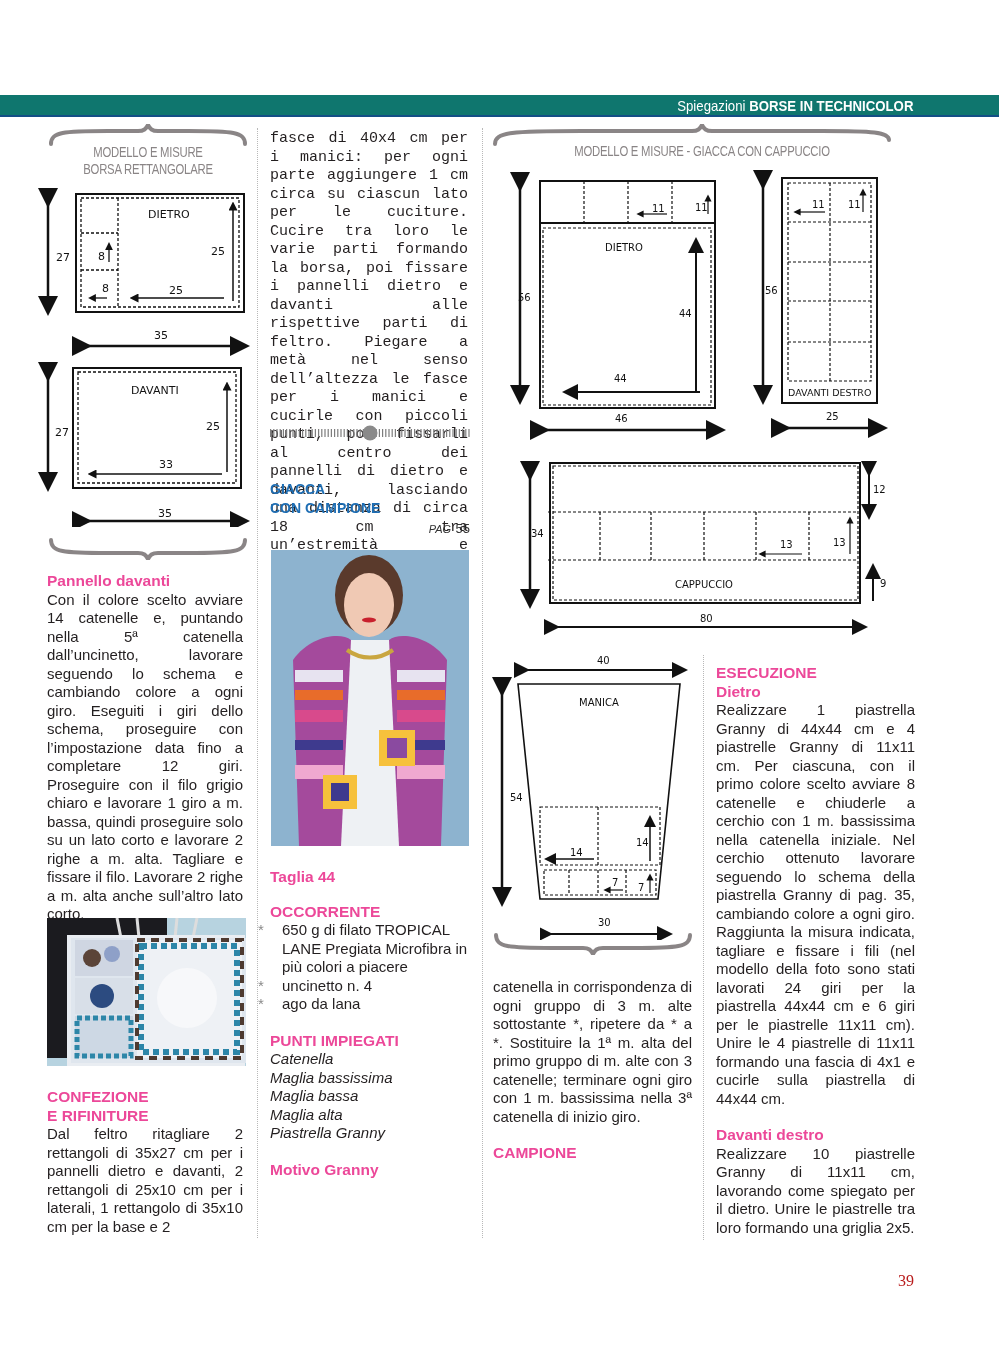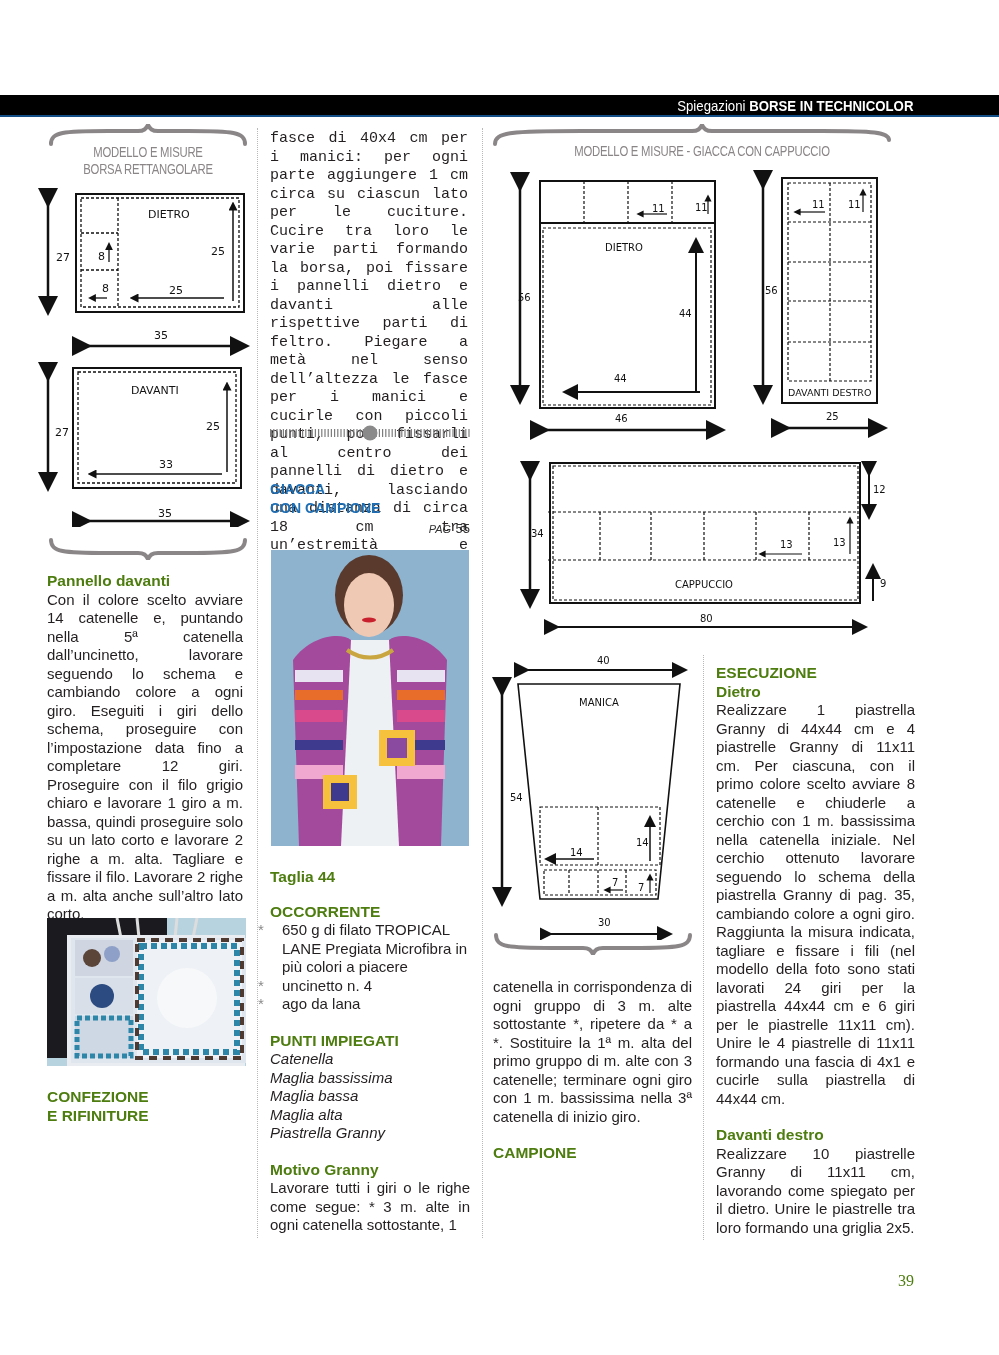--- a/index.html
+++ b/index.html
@@ -1,34 +1,34 @@
 <!DOCTYPE html>
 <html><head>
 <meta charset="utf-8">
 <style>
   * { margin:0; padding:0; box-sizing:border-box; }
   html, body { width:999px; height:1355px; background:#ffffff; overflow:hidden; }
   body { position:relative; font-family:"Liberation Sans", sans-serif; color:#231f20; }
-  .header-bar { position:absolute; left:0; top:95px; width:999px; height:22px; background:#000000; border-bottom:2px solid #134e86; }
+  .header-bar { position:absolute; left:0; top:95px; width:999px; height:22px; background:#0f766e; border-bottom:2px solid #134e86; }
   .header-title { position:absolute; right:86px; top:1px; color:#ffffff; font-size:15px; line-height:20px; font-family:"Liberation Sans", sans-serif; transform:scaleX(0.88); transform-origin:right center; white-space:nowrap; }
   .header-title b { font-weight:bold; }
   .col-divider { position:absolute; top:128px; width:0; border-left:1px dotted #b8b8b8; }
   .abs { position:absolute; }
   .brace { position:absolute; }
   .diag-title { position:absolute; text-align:center; color:#8a8586; font-family:"Liberation Sans", sans-serif; font-size:14.5px; line-height:17px; letter-spacing:-0.3px; transform:scaleX(0.78); transform-origin:center top; white-space:nowrap; }
   .body-text { position:absolute; font-size:15px; line-height:18.5px; text-align:justify; color:#231f20; hyphens:manual; }
   .body-text p { text-align:justify; text-align-last:left; }
-  .h-bold { font-weight:bold; font-size:15.5px; line-height:18.5px; color:#4d7c0f; }
+  .h-bold { font-weight:bold; font-size:15.5px; line-height:18.5px; color:#ec4899; }
   .h-blue { font-weight:bold; color:#1e6eb4; font-size:14px; line-height:19px; }
   .ital { font-style:italic; }
   .small-note { font-size:13px; font-style:italic; color:#333; }
   .bullet-star { color:#8a8a8a; display:inline-block; width:12px; }
   .bullet-item { padding-left:12px; text-indent:-12px; text-align:left; }
   .photo { position:absolute; overflow:hidden; }
-  .page-number { position:absolute; font-family:"Liberation Serif", serif; font-size:16px; color:#4d7c0f; }
+  .page-number { position:absolute; font-family:"Liberation Serif", serif; font-size:16px; color:#b91c1c; }
   svg text { font-family:"DejaVu Sans", sans-serif; }
 </style>
 </head>
 <body>
 
 <div class="header-bar">
   <div class="header-title"><span>Spiegazioni </span><b>BORSE IN TECHNICOLOR</b></div>
 </div>
 
 <div class="col-divider" style="left:257px; height:1110px;"></div>
@@ -125,20 +125,21 @@
     <rect x="90" y="22" width="105" height="118" fill="#eef1f5"></rect>
     <rect x="94" y="28" width="96" height="106" fill="none" stroke="#2d86a8" stroke-width="6" stroke-dasharray="6,4"></rect>
     <rect x="90" y="22" width="105" height="118" fill="none" stroke="#4e3a30" stroke-width="4" stroke-dasharray="8,6"></rect>
     <circle cx="140" cy="80" r="30" fill="#f7f8fa"></circle>
   </svg>
 </div>
 
 <div class="body-text" style="left:47px; top:1088px; width:196px;">
   <div class="h-bold">CONFEZIONE</div>
   <div class="h-bold">E RIFINITURE</div>
+  <p>Dal feltro ritagliare 2 rettangoli di 35x27 cm per i pannelli dietro e davanti, 2 rettangoli di 25x10 cm per i laterali, 1 rettangolo di 35x10 cm per la base e 2</p>
 </div>
 
 <div class="body-text" style="left:270px; top:130px; width:198px;font-family:Liberation Mono, monospace;">
   <p>fasce di 40x4 cm per i manici: per ogni parte aggiungere 1 cm circa su ciascun lato per le cuciture. Cucire tra loro le varie parti formando la borsa, poi fissare i pannelli dietro e davanti alle rispettive parti di feltro. Piegare a metà nel senso dell’altezza le fasce per i manici e cucirle con piccoli punti, poi fissarli al centro dei pannelli di dietro e davanti, lasciando una distanza di circa 18 cm tra un’estremità e l’altra.</p>
 </div>
 
 <svg class="abs" style="left:270px; top:424px;" width="200" height="18" viewBox="0 0 200 18">
   <line x1="0" y1="9" x2="200" y2="9" stroke="#7d7d7d" stroke-width="8" stroke-dasharray="1.2,2"></line>
   <circle cx="100" cy="9" r="7.5" fill="#8a8a8a"></circle>
 </svg>
@@ -188,21 +189,20 @@
   <div class="bullet-item"><span class="bullet-star">*</span><span>ago da lana</span></div>
   <div style="height:18px;"></div>
   <div class="h-bold">PUNTI IMPIEGATI</div>
   <div class="ital">Catenella</div>
   <div class="ital">Maglia bassissima</div>
   <div class="ital">Maglia bassa</div>
   <div class="ital">Maglia alta</div>
   <div class="ital">Piastrella Granny</div>
   <div style="height:18px;"></div>
   <div class="h-bold">Motivo Granny</div>
-  <p>Lavorare tutti i giri o le righe come segue: * 3 m. alte in ogni catenella sottostante, 1</p>
 </div>
 
 <svg class="brace" style="left:492px; top:124px;" width="400" height="22" viewBox="0 0 400 22">
   <path d="M3 20 C3 8, 20 7, 90 7 L200 7 C206 7, 208 5, 210 1 C212 5, 214 7, 220 7 L330 7 C380 7, 397 8, 397 16" fill="none" stroke="#8a8586" stroke-width="4" stroke-linecap="round"></path>
 </svg>
 <div class="diag-title" style="left:492px; top:143px; width:420px;">
   <div>MODELLO E MISURE - GIACCA CON CAPPUCCIO</div>
 </div>
 
 <svg class="abs" style="left:500px; top:170px;" width="400" height="270" viewBox="0 0 400 270">

